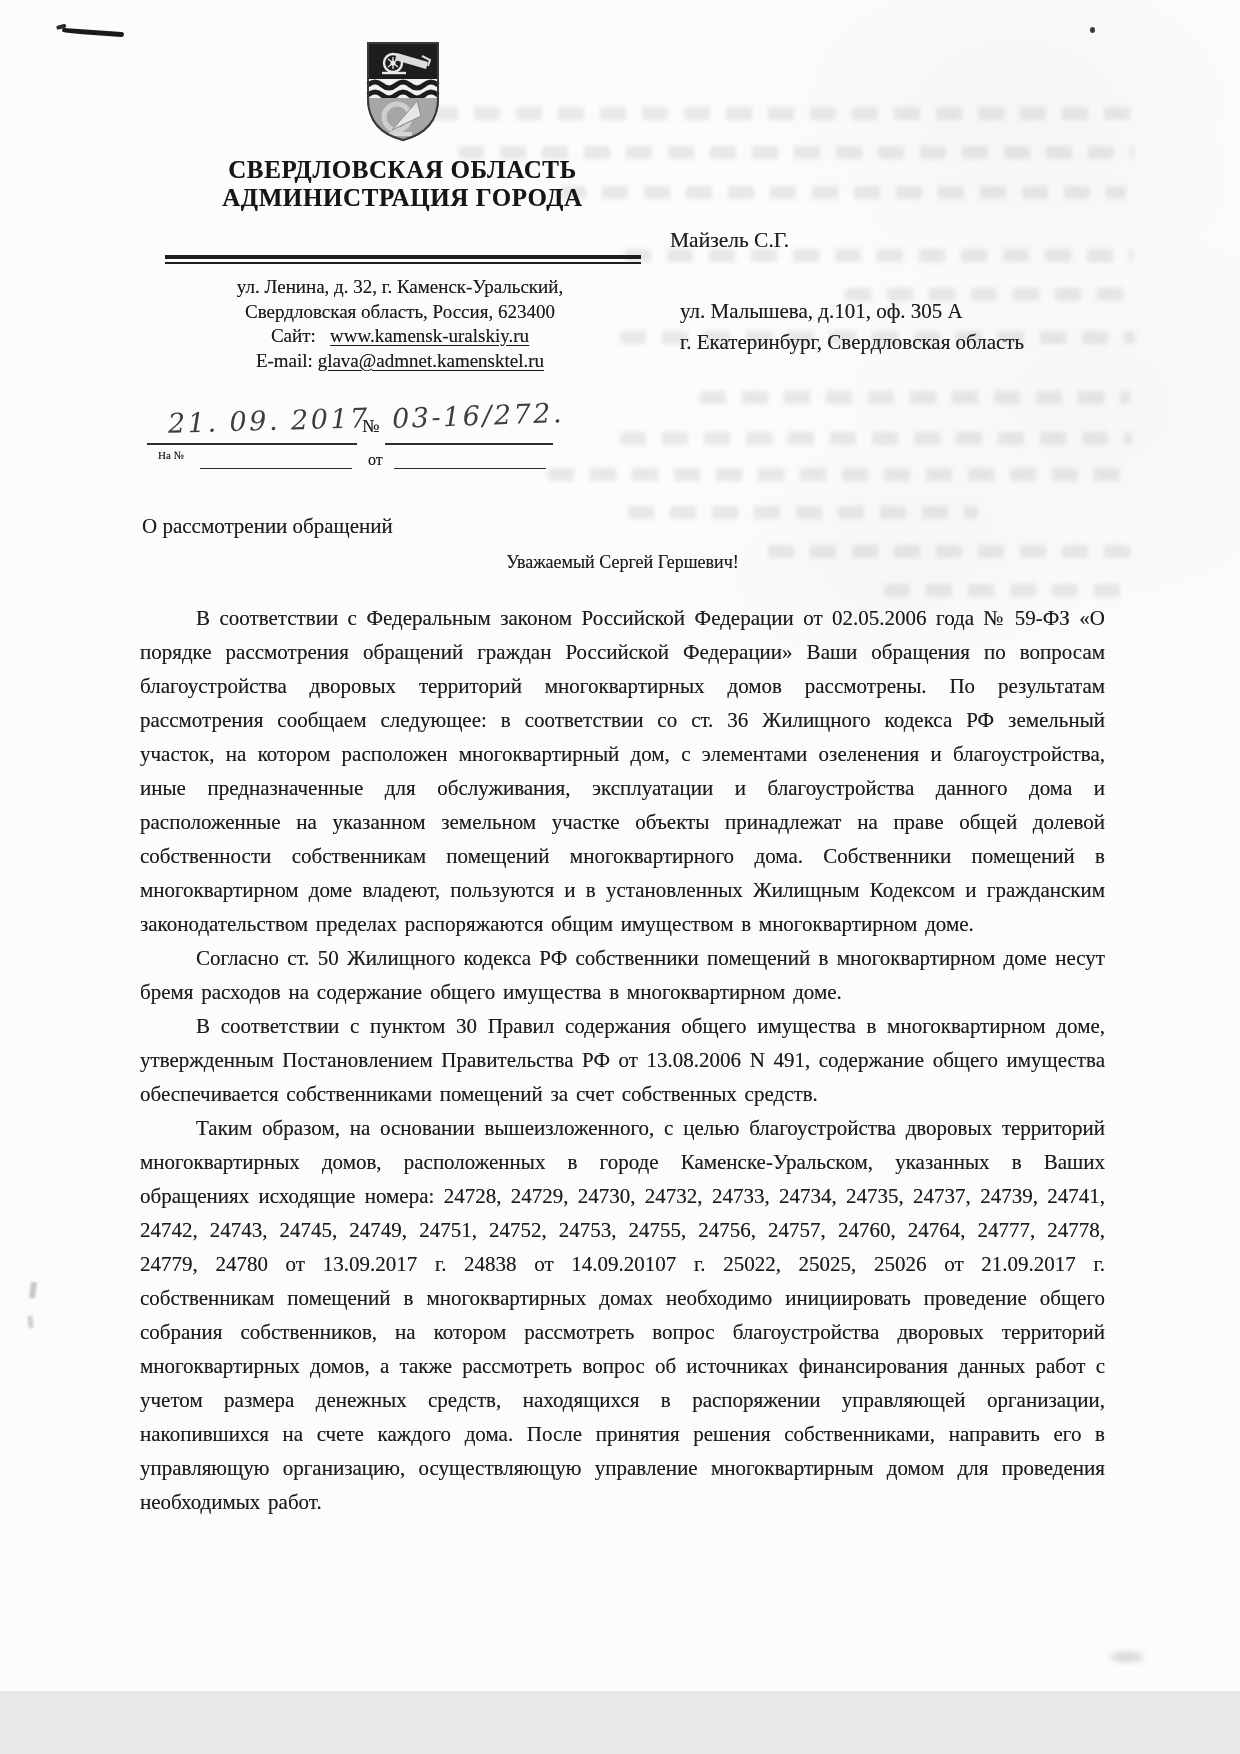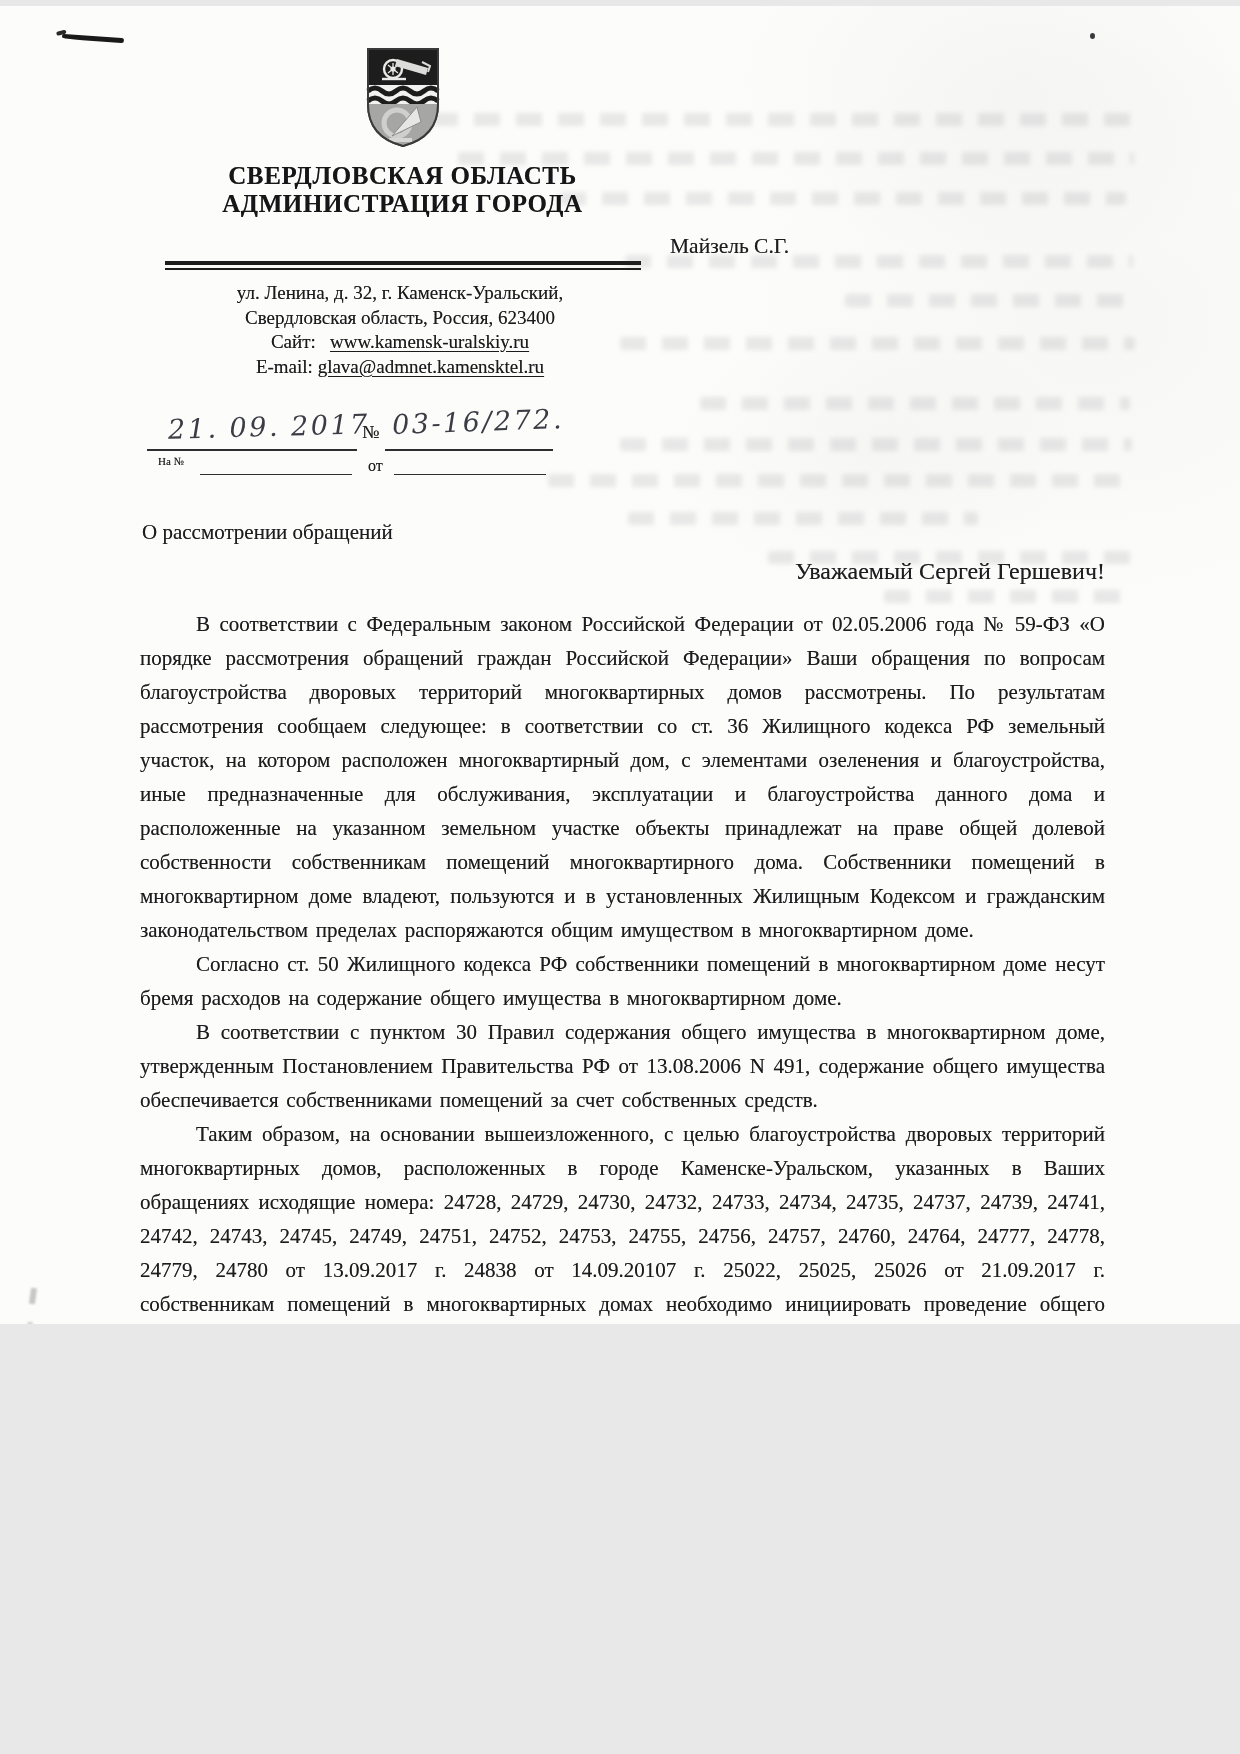--- a/index.html
+++ b/index.html
@@ -1,18 +1,18 @@
 <!DOCTYPE html>
 <html><head>
 <meta charset="utf-8">
 <style>
   html,body { margin:0; padding:0; }
   body { background:#e8e8e8; }
   .page {
-    position:relative; width:1240px; height:1318px; margin:6px auto;
+    position:relative; width:1240px; height:1691px; margin:0 auto;
     background:
       radial-gradient(ellipse 420px 260px at 82% 6%, rgba(125,125,130,0.05), transparent 70%),
       radial-gradient(ellipse 520px 420px at 88% 24%, rgba(125,125,130,0.045), transparent 70%),
       radial-gradient(ellipse 300px 200px at 70% 34%, rgba(125,125,130,0.04), transparent 70%),
       #fcfcfa;
     overflow:hidden;
     font-family:"Liberation Serif", serif;
     color:#1d1d20;
   }
   .soft { text-shadow:0 0 0.6px rgba(25,25,28,0.55); }
@@ -59,21 +59,21 @@
   .ot-label { position:absolute; left:368px; top:451px; font-size:16px;text-align:right; }
   .line-na { left:200px; top:468px; width:152px; border-bottom-width:1.5px; }
   .line-ot { left:394px; top:468px; width:152px; border-bottom-width:1.5px; }
 
   
   .rec-name { position:absolute; left:670px; top:228px; font-size:21.5px; }
   .rec-addr { position:absolute; left:680px; top:296px; font-size:21px; line-height:31px; }
 
   
   .subject { position:absolute; left:142px; top:514px; font-size:21px; }
-  .salutation { position:absolute; left:140px; top:552px; width:965px; text-align:right; font-size:24px; }
+  .salutation { position:absolute; left:140px; top:552px; width:965px; text-align:center; font-size:18px; }
   .body-text { position:absolute; left:140px; top:601px; width:965px;
     font-size:21px; line-height:34px; text-align:justify; word-spacing:2.5px; color:#1c1c1f; }
   .body-text p { margin:0; text-indent:56px; }
 </style>
 </head>
 <body>
 
 <div class="page">
 
   <div class="pen-mark"></div>
@@ -138,20 +138,24 @@
   <div class="no-sign soft">№</div>
   <div class="hw hw-no">03-16/272.</div>
   <div class="ref-line line-no"></div>
 
   <div class="na-label soft">На №</div>
   <div class="ref-line line-na"></div>
   <div class="ot-label soft">от</div>
   <div class="ref-line line-ot"></div>
 
   <div class="rec-name soft">Майзель С.Г.</div>
+  <div class="rec-addr">
+    <div class="soft">ул. Малышева, д.101, оф. 305 А</div>
+    <div class="soft">г. Екатеринбург, Свердловская область</div>
+  </div>
 
   <div class="subject soft">О рассмотрении обращений</div>
   <div class="salutation soft">Уважаемый Сергей Гершевич!</div>
 
   <div class="body-text">
     <p class="soft">В соответствии с Федеральным законом Российской Федерации от 02.05.2006 года № 59-ФЗ «О порядке рассмотрения обращений граждан Российской Федерации» Ваши обращения по вопросам благоустройства дворовых территорий многоквартирных домов рассмотрены. По результатам рассмотрения сообщаем следующее: в соответствии со ст. 36 Жилищного кодекса РФ земельный участок, на котором расположен многоквартирный дом, с элементами озеленения и благоустройства, иные предназначенные для обслуживания, эксплуатации и благоустройства данного дома и расположенные на указанном земельном участке объекты принадлежат на праве общей долевой собственности собственникам помещений многоквартирного дома. Собственники помещений в многоквартирном доме владеют, пользуются и в установленных Жилищным Кодексом и гражданским законодательством пределах распоряжаются общим имуществом в многоквартирном доме.</p>
     <p class="soft">Согласно ст. 50 Жилищного кодекса РФ собственники помещений в многоквартирном доме несут бремя расходов на содержание общего имущества в многоквартирном доме.</p>
     <p class="soft">В соответствии с пунктом 30 Правил содержания общего имущества в многоквартирном доме, утвержденным Постановлением Правительства РФ от 13.08.2006 N 491, содержание общего имущества обеспечивается собственниками помещений за счет собственных средств.</p>
     <p class="soft">Таким образом, на основании вышеизложенного, с целью благоустройства дворовых территорий многоквартирных домов, расположенных в городе Каменске-Уральском, указанных в Ваших обращениях исходящие номера: 24728, 24729, 24730, 24732, 24733, 24734, 24735, 24737, 24739, 24741, 24742, 24743, 24745, 24749, 24751, 24752, 24753, 24755, 24756, 24757, 24760, 24764, 24777, 24778, 24779, 24780 от 13.09.2017 г. 24838 от 14.09.20107 г. 25022, 25025, 25026 от 21.09.2017 г. собственникам помещений в многоквартирных домах необходимо инициировать проведение общего собрания собственников, на котором рассмотреть вопрос благоустройства дворовых территорий многоквартирных домов, а также рассмотреть вопрос об источниках финансирования данных работ с учетом размера денежных средств, находящихся в распоряжении управляющей организации, накопившихся на счете каждого дома. После принятия решения собственниками, направить его в управляющую организацию, осуществляющую управление многоквартирным домом для проведения необходимых работ.</p>
   </div>

